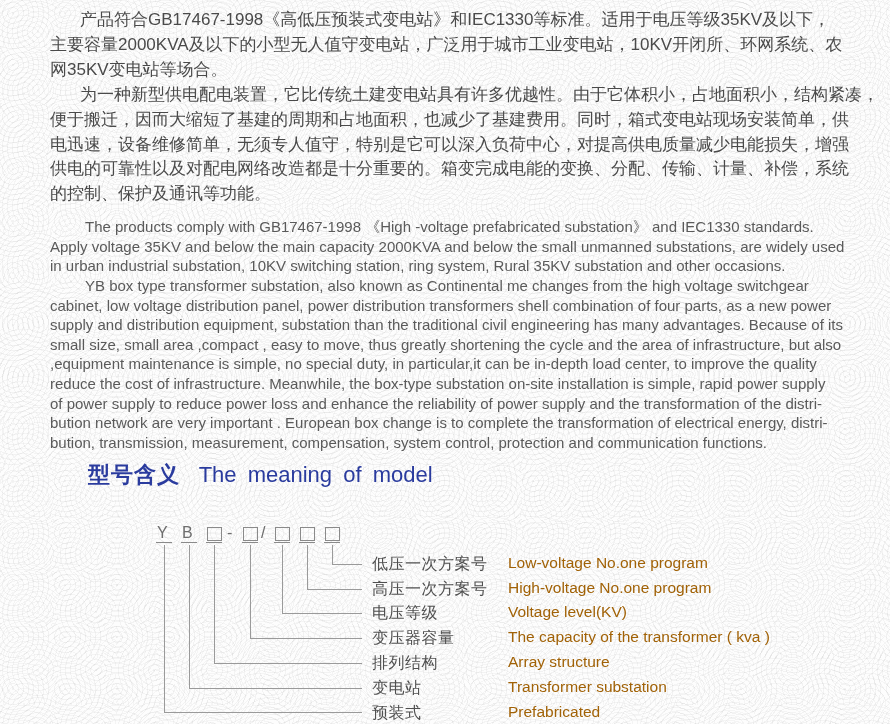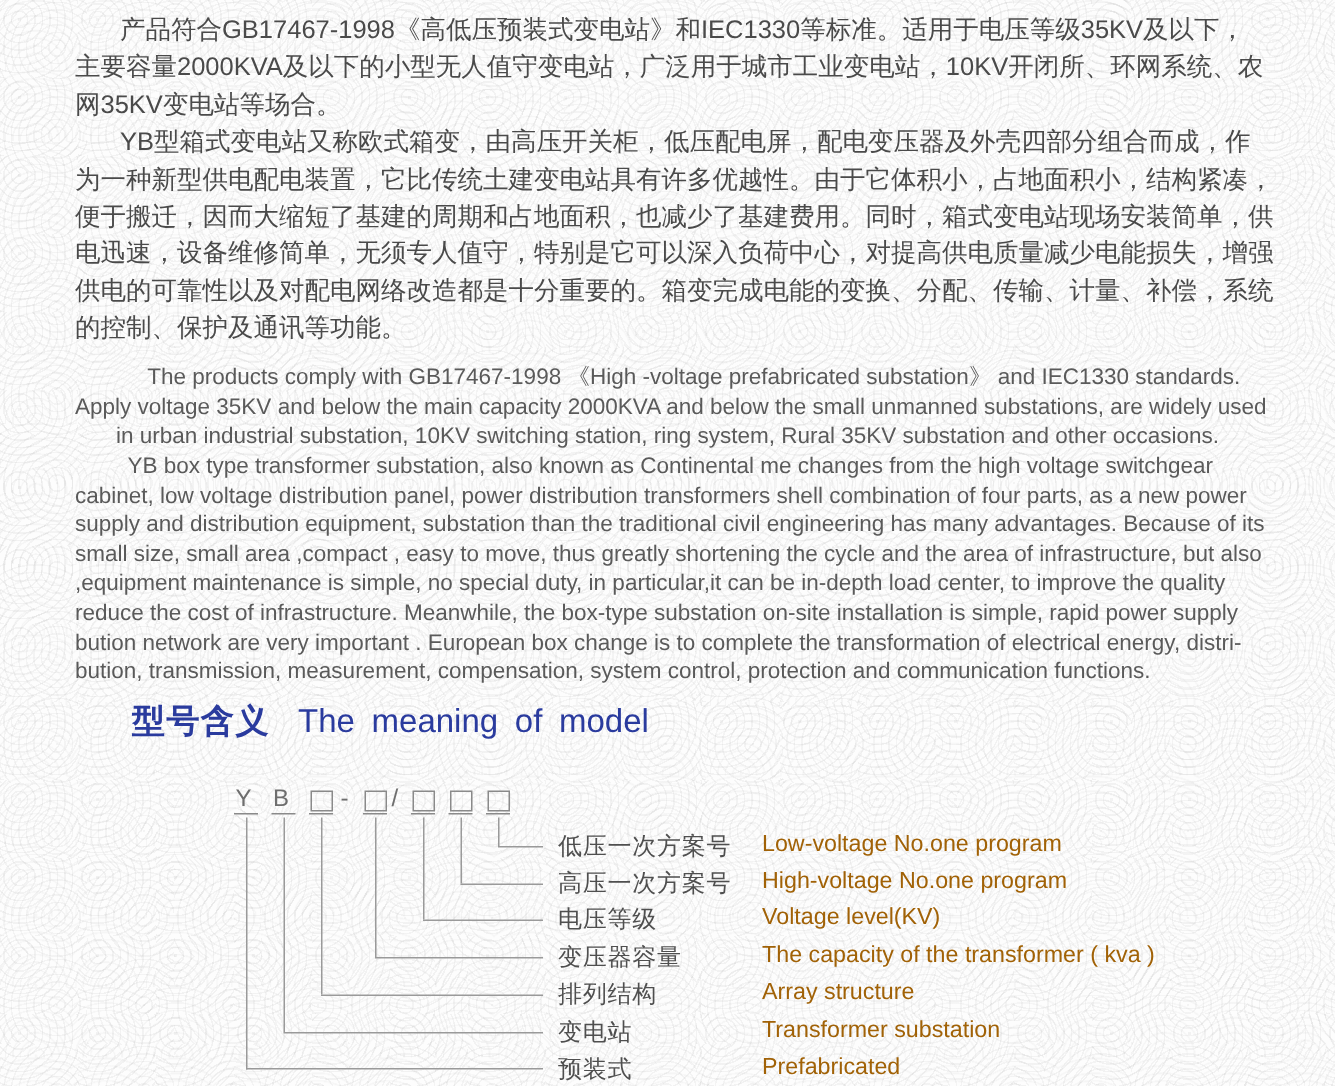--- a/index.html
+++ b/index.html
@@ -15,21 +15,21 @@
       repeating-radial-gradient(circle at 24px 46px, rgba(150,150,150,0.08) 0 1px, rgba(0,0,0,0) 1px 5px);
     background-size: 52px 52px, 58px 58px, 47px 47px;
   }
   .content { padding: 8px 50px 0 50px; }
   .para { white-space: nowrap; }
   .para .line { white-space: nowrap; }
   .para.zh { font-size: 17px; line-height: 24.9px; color: #4a4a4a; }
   .para.zh .line:first-child { padding-left: 30px; }
   .para.en { font-size: 15px; line-height: 19.6px; color: #5a5a5a; }
   .para.en .line:first-child { padding-left: 35px; }
-  .para.en.first-en { margin-top: 10px; text-align: center; }
+  .para.en.first-en { margin-top: 10px; }
   .title { margin: 8px 0 0 38px; font-weight: normal; }
   .t-zh { font-size: 22px; font-weight: 700; color: #2a3b9e; letter-spacing: 1px; }
   .t-en { font-size: 22px; font-weight: 500; color: #2a3b9e; margin-left: 12px; word-spacing: 5px; text-align: center; }
   .diagram { position: absolute; inset: 0; }
   .code-ch { position: absolute; top: 524px; font-size: 16px; color: #6e6e6e; }
   .code-box { position: absolute; top: 527px; width: 13px; height: 12px; border: 1px solid #8a8a8a; background: transparent; }
   .tick  { position: absolute; top: 542px; width: 16px; height: 1px; background: #8a8a8a; }
   .vline { position: absolute; width: 1px; background: #9a9a9a; top: 545px; }
   .hline { position: absolute; height: 1px; background: #9a9a9a; }
   .diag-row { position: absolute; left: 372px; width: 420px; height: 20px; }
@@ -39,39 +39,39 @@
 </head>
 <body>
 
 <div class="content">
   <div class="para zh">
       <div class="line">产品符合GB17467-1998《高低压预装式变电站》和IEC1330等标准。适用于电压等级35KV及以下，</div>
       <div class="line">主要容量2000KVA及以下的小型无人值守变电站，广泛用于城市工业变电站，10KV开闭所、环网系统、农</div>
       <div class="line">网35KV变电站等场合。</div>
     </div>
   <div class="para zh">
-      <div class="line">YB型箱式变电站又称欧式箱变，由高压开关柜，低压配电屏，配电变压器及外壳四部分组合而成，作</div>
       <div class="line">为一种新型供电配电装置，它比传统土建变电站具有许多优越性。由于它体积小，占地面积小，结构紧凑，</div>
       <div class="line">便于搬迁，因而大缩短了基建的周期和占地面积，也减少了基建费用。同时，箱式变电站现场安装简单，供</div>
       <div class="line">电迅速，设备维修简单，无须专人值守，特别是它可以深入负荷中心，对提高供电质量减少电能损失，增强</div>
       <div class="line">供电的可靠性以及对配电网络改造都是十分重要的。箱变完成电能的变换、分配、传输、计量、补偿，系统</div>
       <div class="line">的控制、保护及通讯等功能。</div>
     </div>
   <div class="para en first-en">
       <div class="line">The products comply with GB17467-1998 《High -voltage prefabricated substation》 and IEC1330 standards.</div>
       <div class="line">Apply voltage 35KV and below the main capacity 2000KVA and below the small unmanned substations, are widely used</div>
       <div class="line">in urban industrial substation, 10KV switching station,  ring system, Rural 35KV substation and other occasions.</div>
     </div>
   <div class="para en">
       <div class="line">YB box type transformer substation, also known as Continental me  changes from the high voltage switchgear</div>
       <div class="line">cabinet, low voltage distribution panel, power distribution transformers shell combination  of four parts, as a new power</div>
       <div class="line">supply and distribution equipment, substation than the traditional civil engineering has many advantages. Because of its</div>
       <div class="line">small size, small area ,compact , easy to move, thus greatly shortening the cycle and the area of infrastructure, but also</div>
       <div class="line">,equipment maintenance is simple, no special duty, in particular,it can be in-depth load center, to improve the quality</div>
       <div class="line">reduce the cost of infrastructure. Meanwhile, the box-type substation on-site installation is simple, rapid power supply</div>
+      <div class="line">of power supply to reduce power loss and enhance the reliability of power supply and the transformation of the  distri-</div>
       <div class="line">bution network are very important . European box change is to complete the transformation of electrical energy, distri-</div>
       <div class="line">bution, transmission, measurement, compensation, system control, protection and communication functions.</div>
     </div>
   <h2 class="title">
     <span class="t-zh">型号含义</span>
     <span class="t-en">The meaning of model</span>
   </h2>
 </div>
 
 <div class="diagram">

